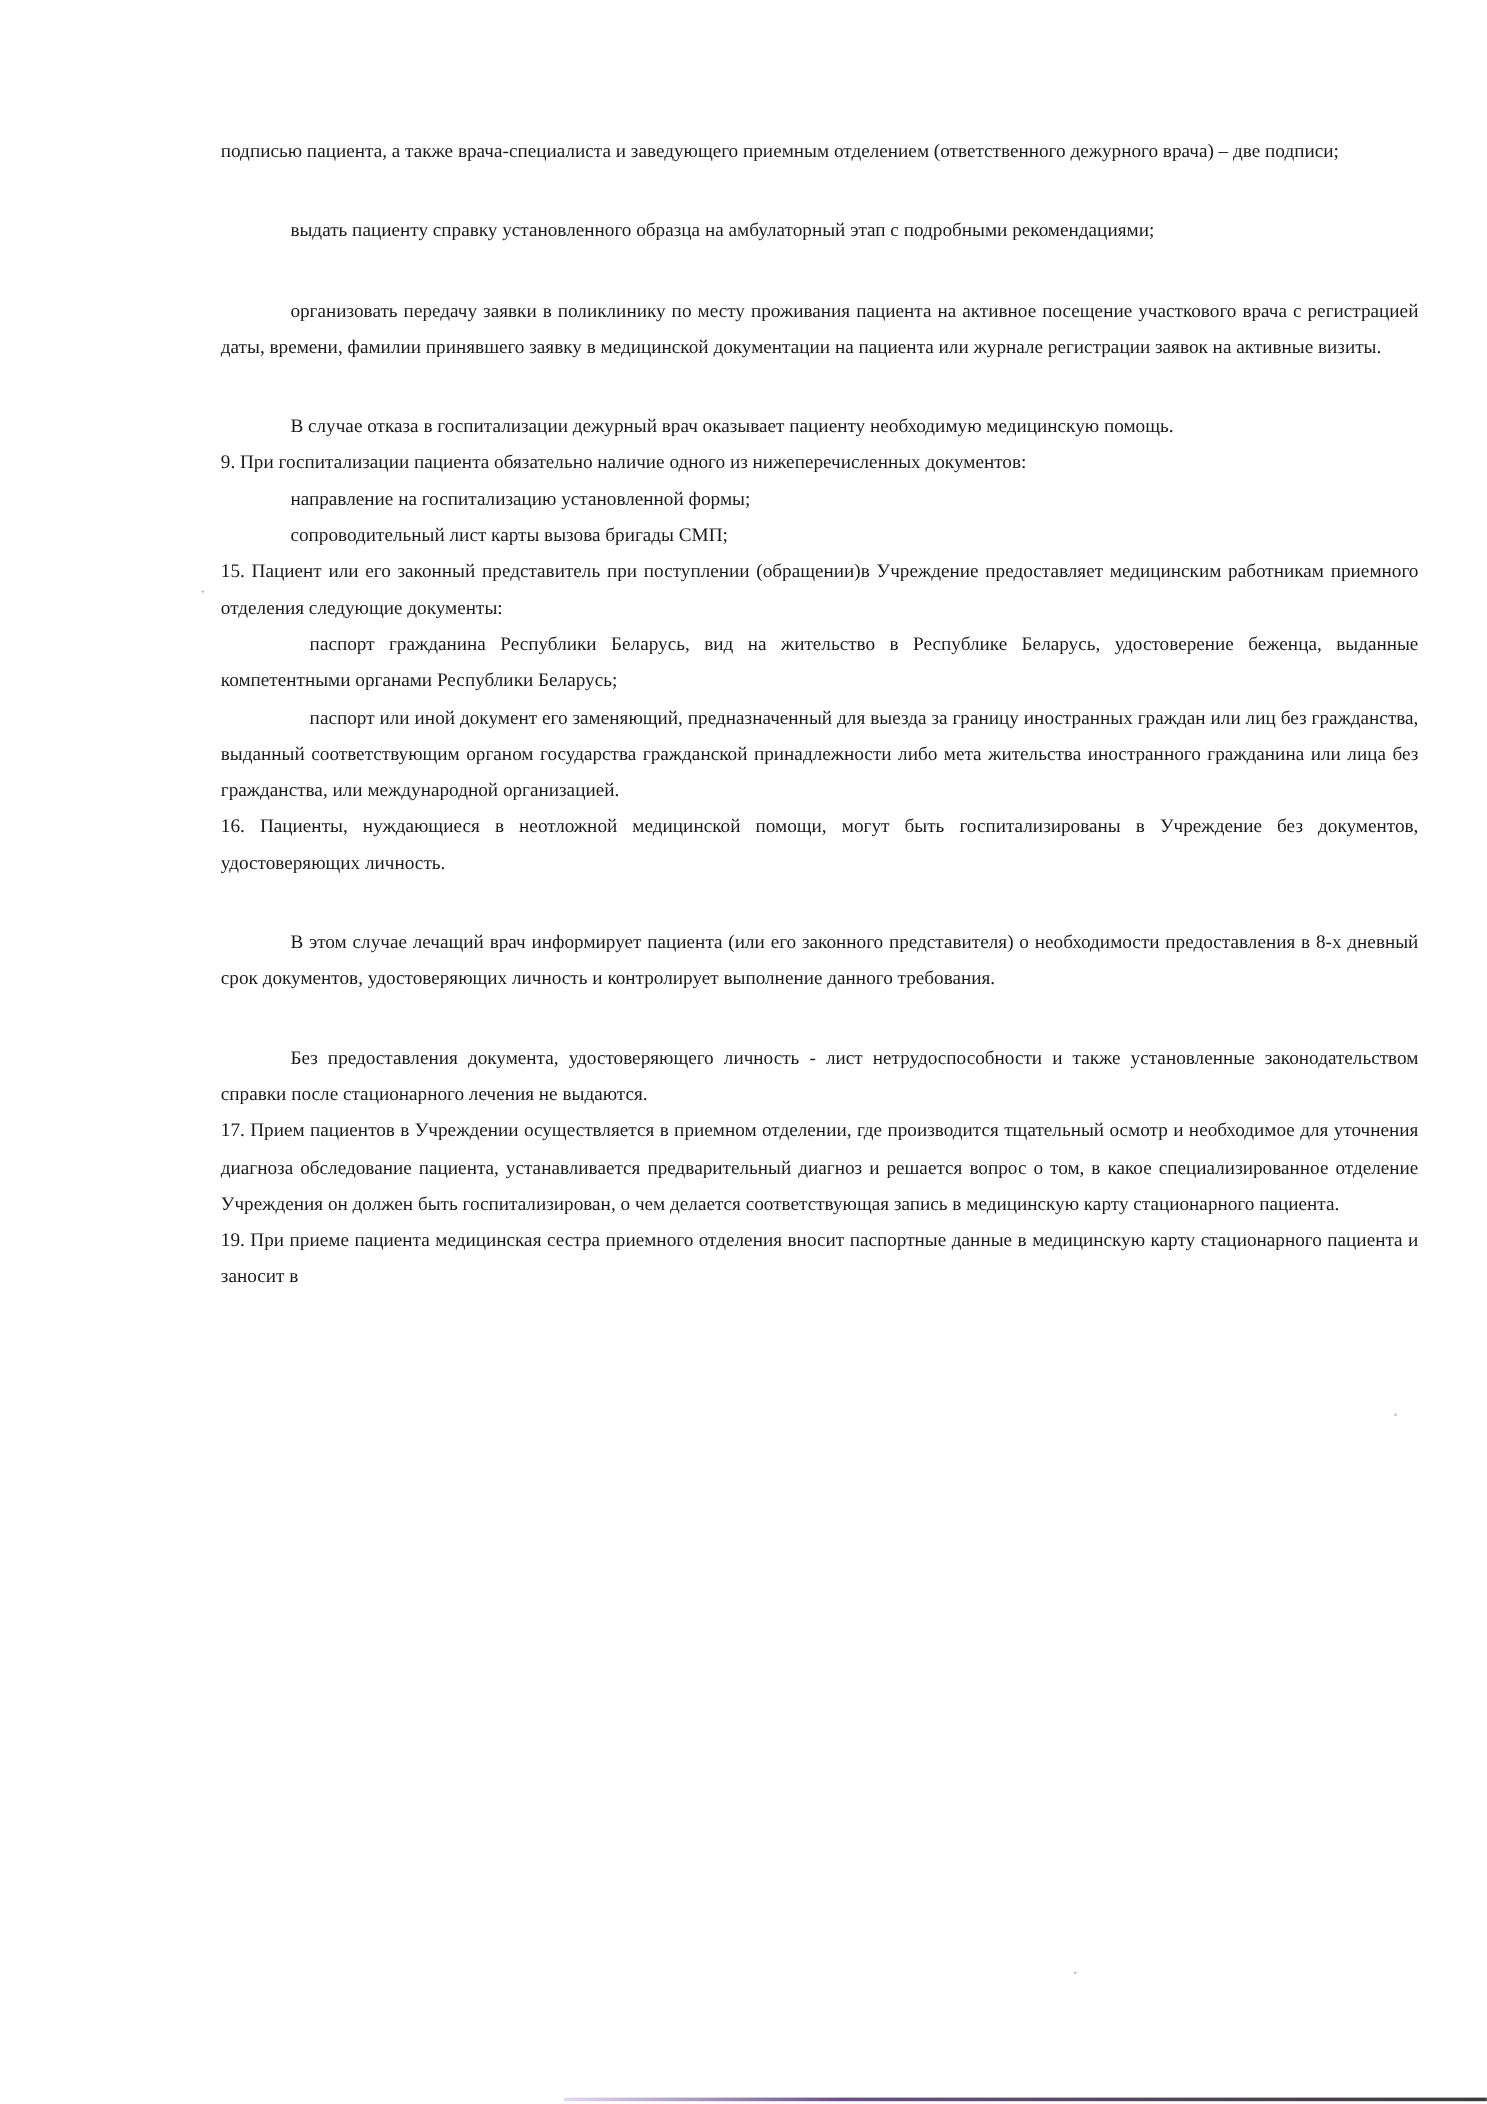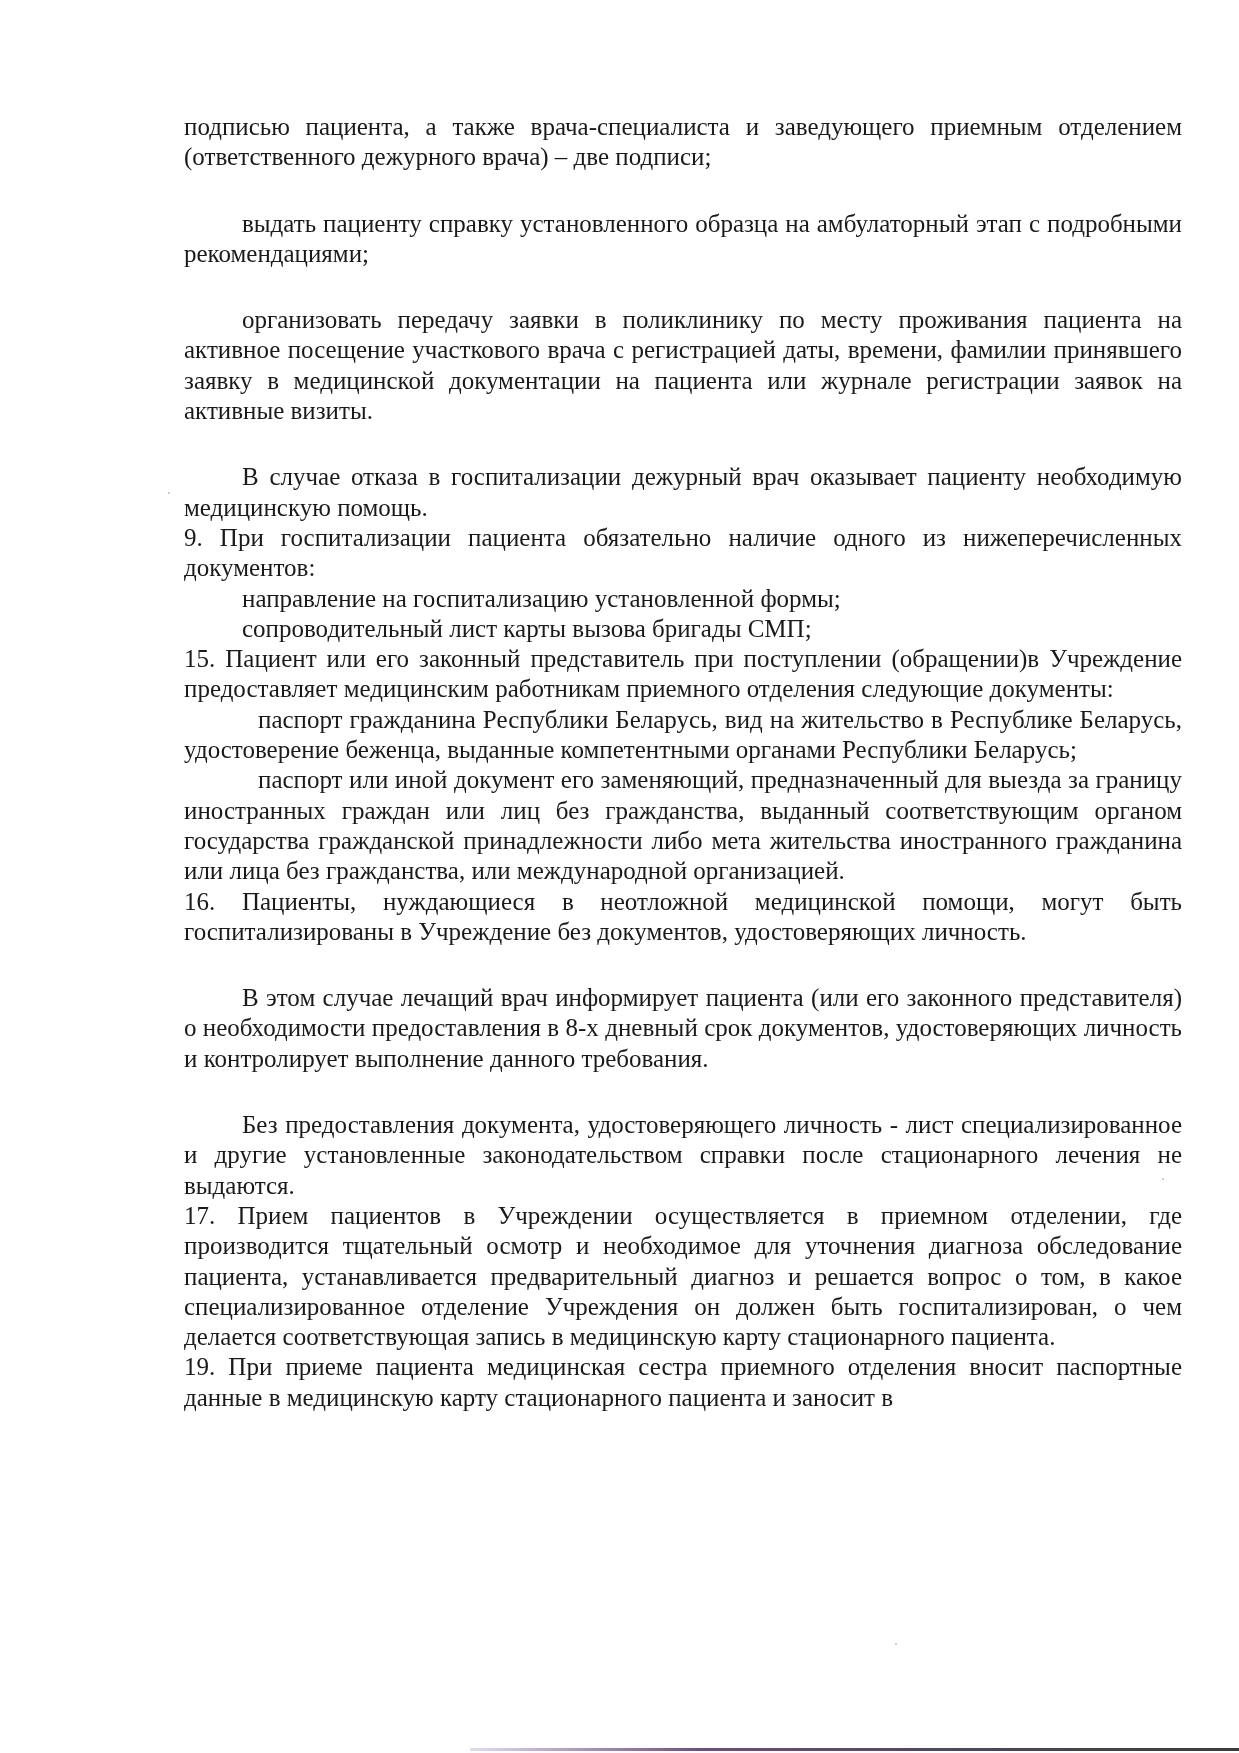--- a/index.html
+++ b/index.html
@@ -1,20 +1,20 @@
 <!DOCTYPE html>
 <html><head>
 <meta charset="utf-8">
 <style>
   html, body { margin: 0; padding: 0; background: #ffffff; }
   body { width: 1239px; height: 1753px; position: relative; overflow: hidden; }
   .page {
     position: absolute; left: 184px; top: 112px; width: 998px;
     font-family: "Liberation Serif", serif;
-    font-size: 25px; line-height: 30.3px; color: #1a1a1a;
+    font-size: 16px; line-height: 30.3px; color: #1a1a1a;
     text-align: justify;
   }
   .p { margin: 0; text-indent: 0; }
   .p.ind { text-indent: 58px; margin-top: 36px; }
   .p.ind2 { text-indent: 74px; }
   .p.list { text-indent: 58px; }
   .bottom-edge {
     position: absolute; left: 470px; right: 0; top: 1748px; height: 3px;
     background: linear-gradient(to right, #e6d9f2, #6a4f86 30%, #55475f 60%, #3c3c3c);
   }
@@ -29,21 +29,21 @@
   <p class="p ind">организовать передачу заявки в поликлинику по месту проживания пациента на активное посещение участкового врача с регистрацией даты, времени, фамилии принявшего заявку в медицинской документации на пациента или журнале регистрации заявок на активные визиты.</p>
   <p class="p ind">В случае отказа в госпитализации дежурный врач оказывает пациенту необходимую медицинскую помощь.</p>
   <p class="p">9. При госпитализации пациента обязательно наличие одного из нижеперечисленных документов:</p>
   <p class="p list">направление на госпитализацию установленной формы;</p>
   <p class="p list">сопроводительный лист карты вызова бригады СМП;</p>
   <p class="p">15. Пациент или его законный представитель при поступлении (обращении)в Учреждение предоставляет медицинским работникам приемного отделения следующие документы:</p>
   <p class="p ind2">паспорт гражданина Республики Беларусь, вид на жительство в Республике Беларусь, удостоверение беженца, выданные компетентными органами Республики Беларусь;</p>
   <p class="p ind2">паспорт или иной документ его заменяющий, предназначенный для выезда за границу иностранных граждан или лиц без гражданства, выданный соответствующим органом государства гражданской принадлежности либо мета жительства иностранного гражданина или лица без гражданства, или международной организацией.</p>
   <p class="p">16. Пациенты, нуждающиеся в неотложной медицинской помощи, могут быть госпитализированы в Учреждение без документов, удостоверяющих личность.</p>
   <p class="p ind">В этом случае лечащий врач информирует пациента (или его законного представителя) о необходимости предоставления в 8-х дневный срок документов, удостоверяющих личность и контролирует выполнение данного требования.</p>
-  <p class="p ind">Без предоставления документа, удостоверяющего личность - лист специализированное и другие установленные законодательством справки после стационарного лечения не выдаются.</p>
+  <p class="p ind">Без предоставления документа, удостоверяющего личность - лист нетрудоспособности и также установленные законодательством справки после стационарного лечения не выдаются.</p>
   <p class="p">17. Прием пациентов в Учреждении осуществляется в приемном отделении, где производится тщательный осмотр и необходимое для уточнения диагноза обследование пациента, устанавливается предварительный диагноз и решается вопрос о том, в какое специализированное отделение Учреждения он должен быть госпитализирован, о чем делается соответствующая запись в медицинскую карту стационарного пациента.</p>
   <p class="p">19. При приеме пациента медицинская сестра приемного отделения вносит паспортные данные в медицинскую карту стационарного пациента и заносит в</p>
 </div>
 
 <div class="speck" style="left:168px; top:492px;"></div>
 <div class="speck" style="left:895px; top:1643px;"></div>
 <div class="speck" style="left:1162px; top:1178px;"></div>
 <div class="bottom-edge"></div>
 
 </body></html>

